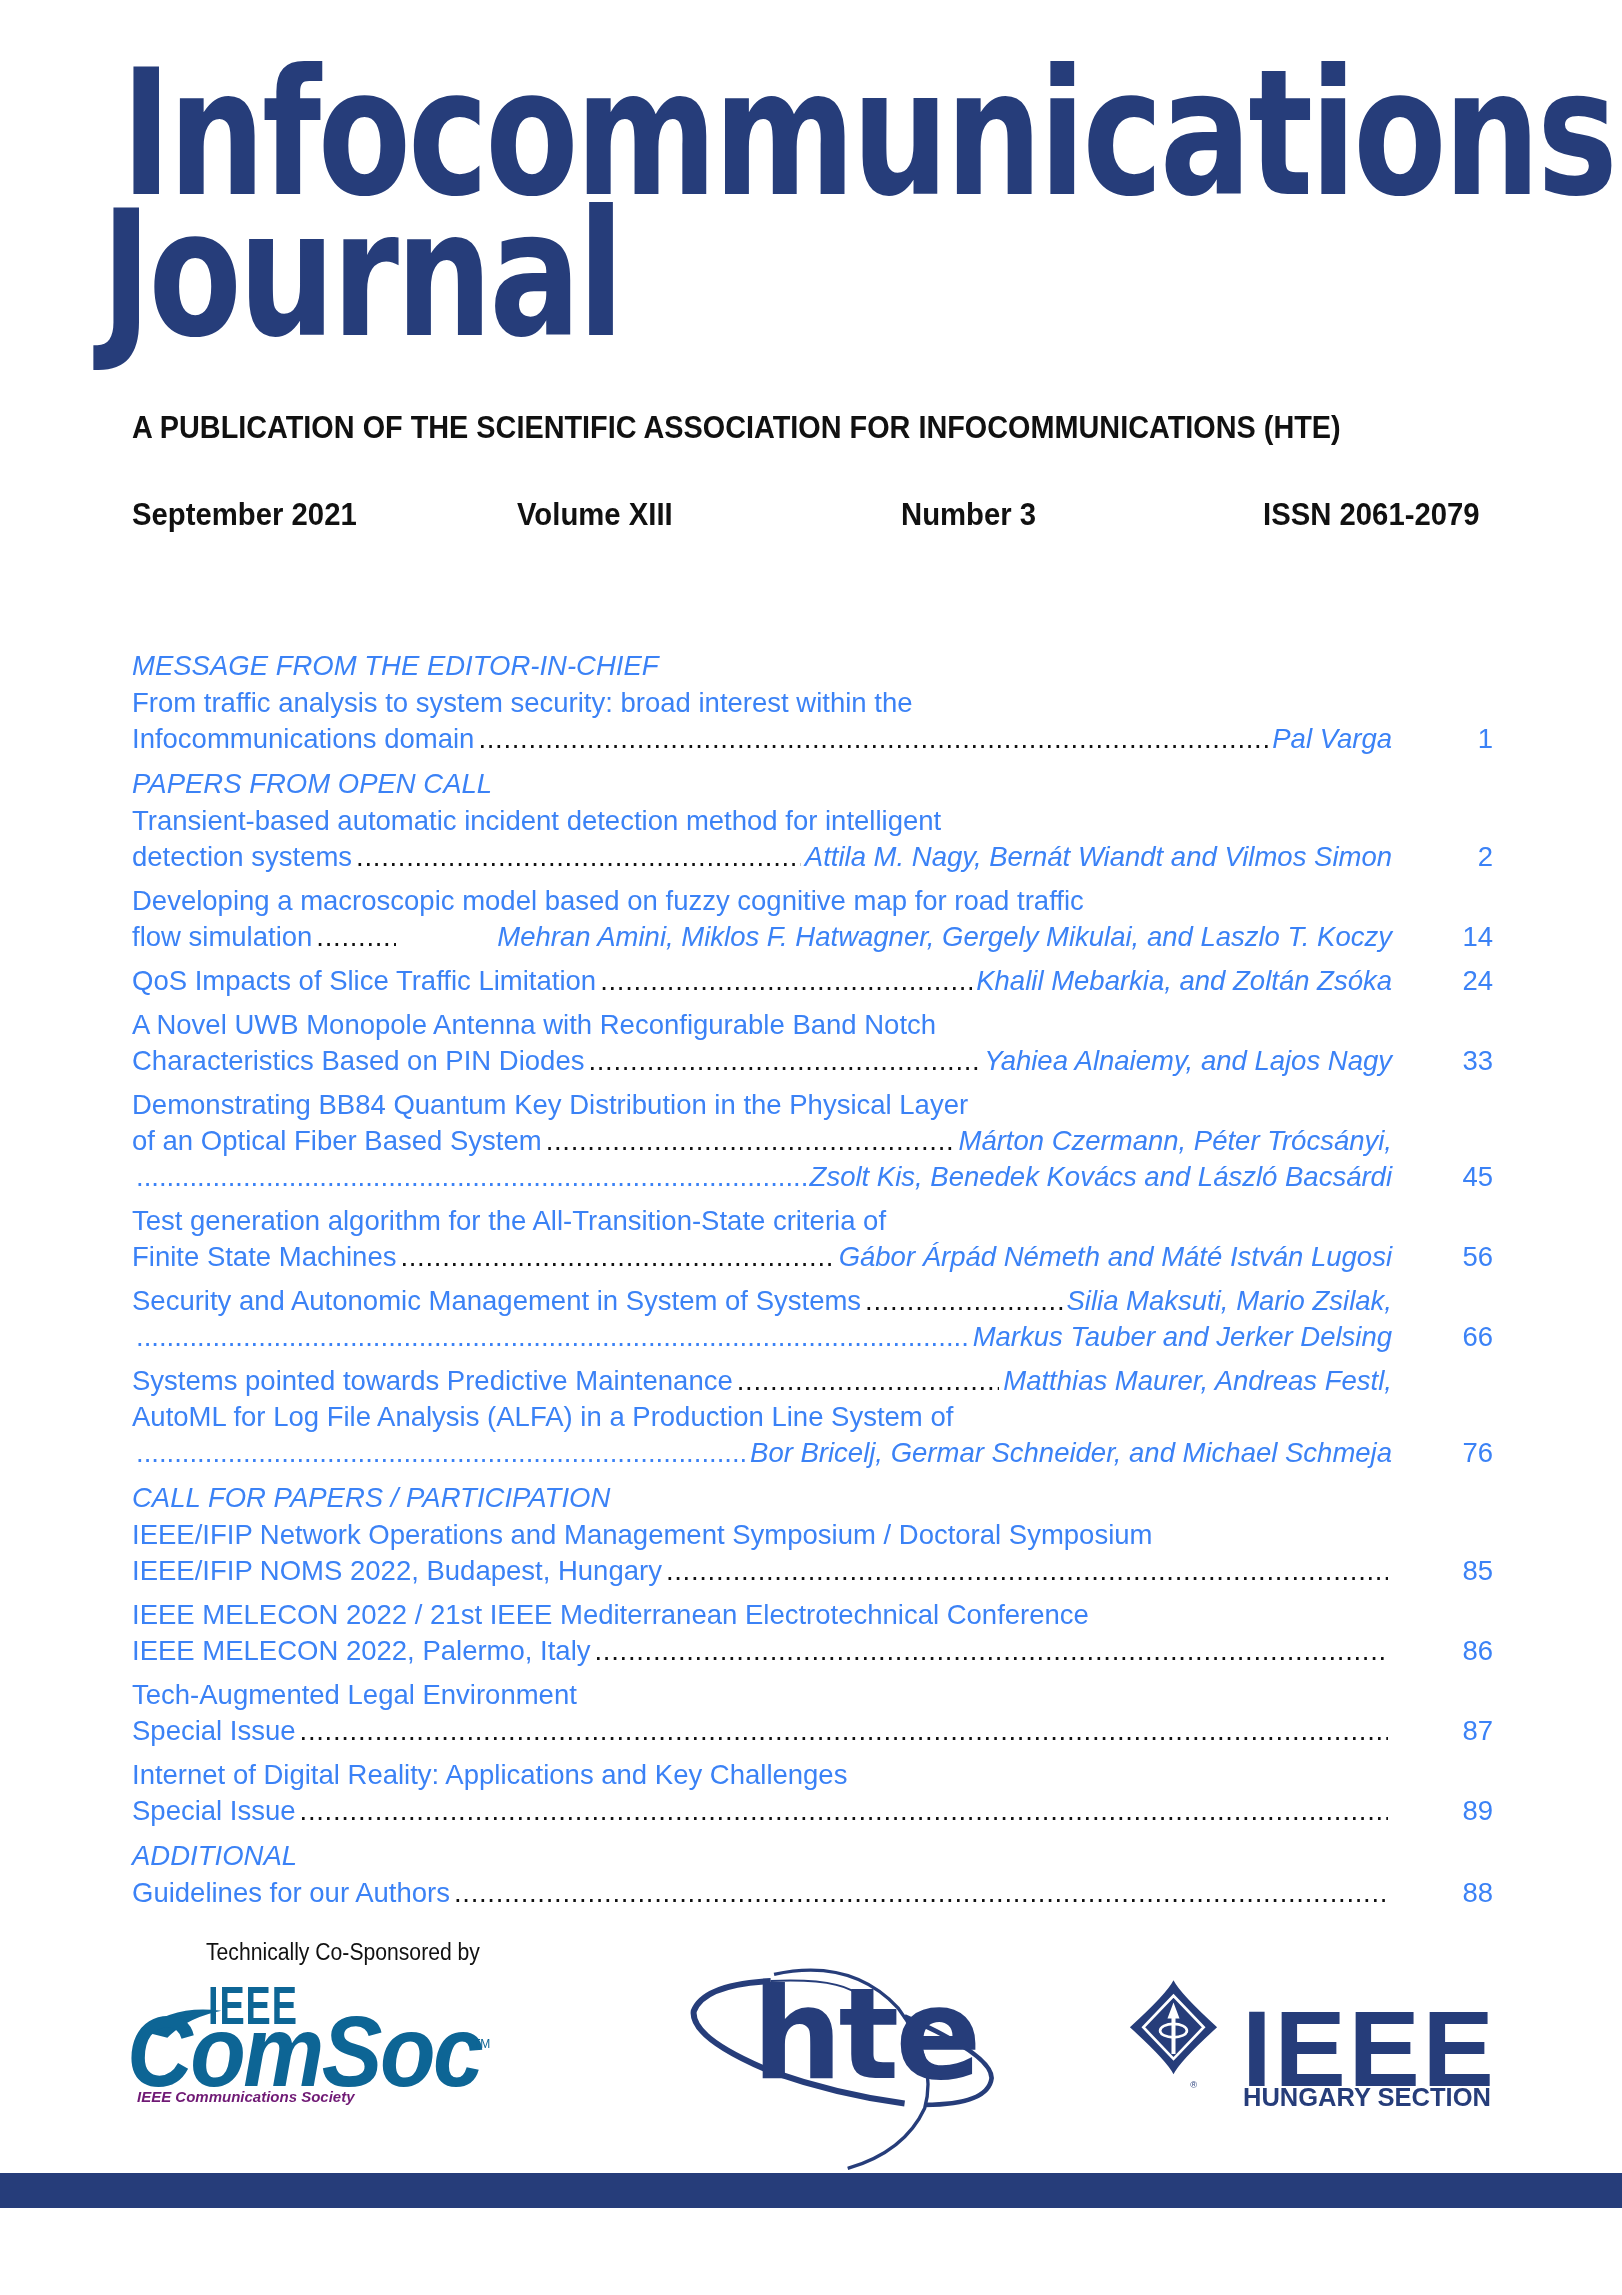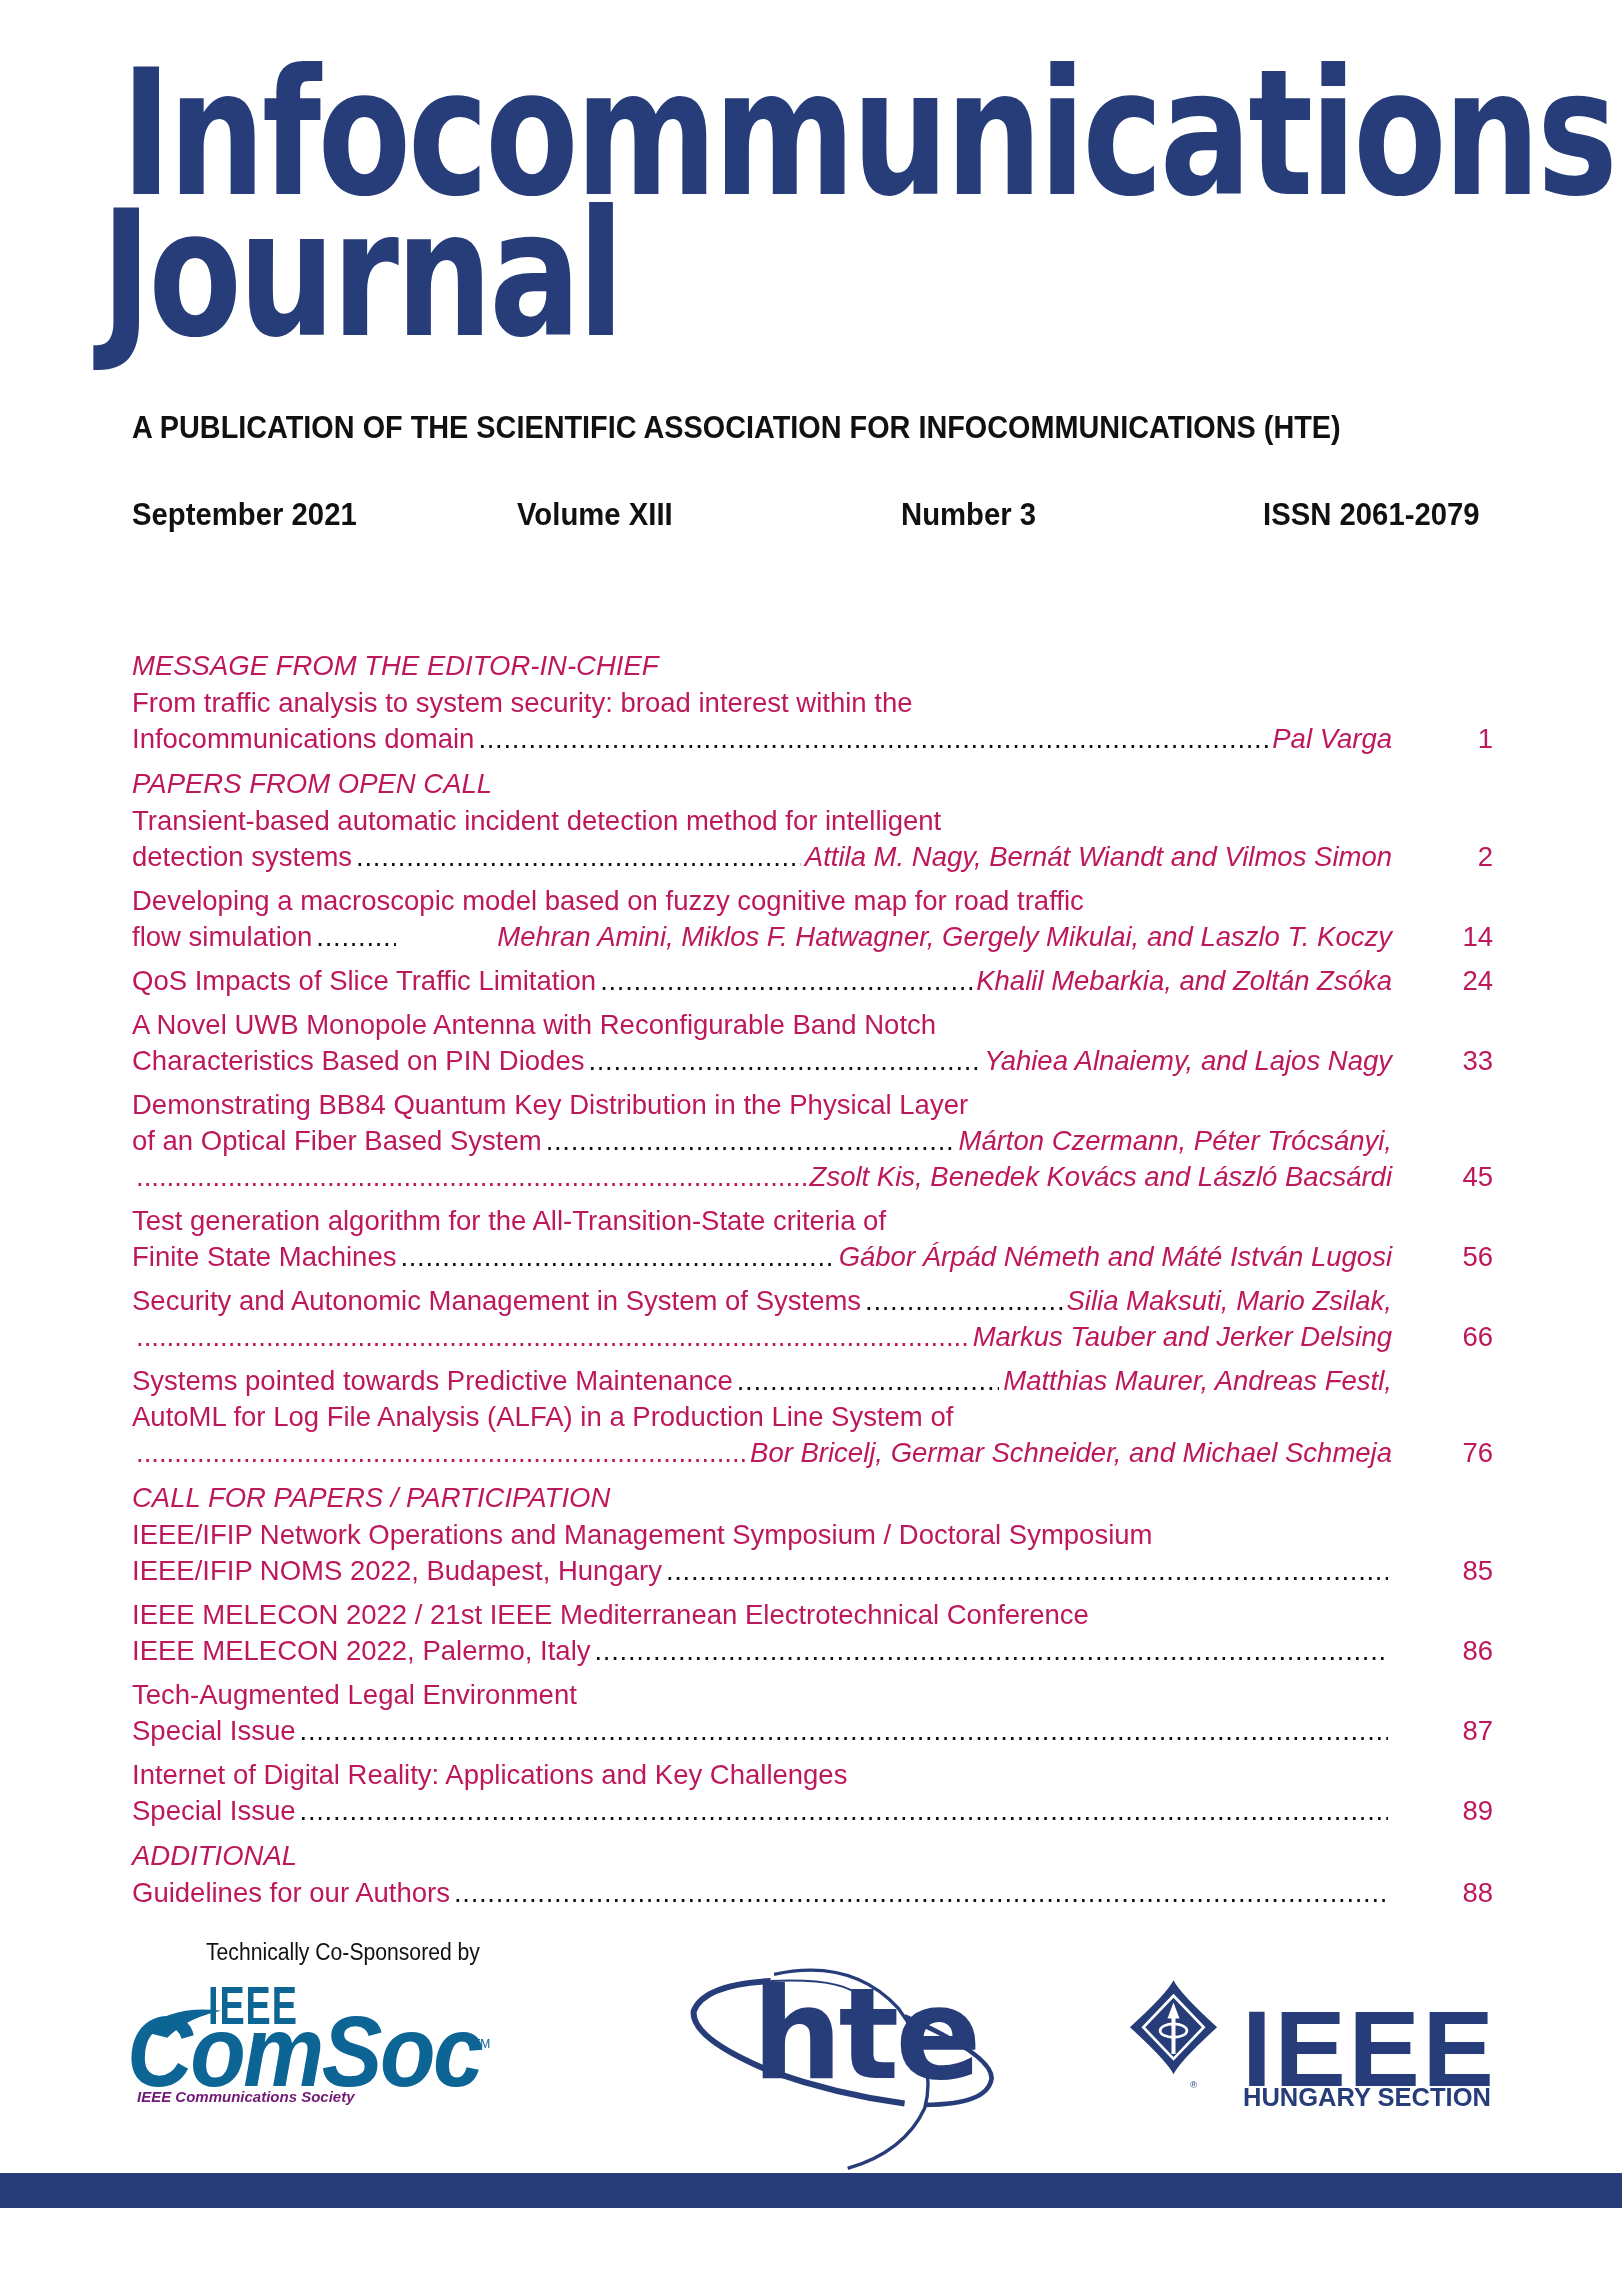--- a/index.html
+++ b/index.html
@@ -13,21 +13,21 @@
           transform-origin:left top; }
   .mast1 { top:47px; font-size:174px; transform:scaleX(0.78) scaleY(1.0); }
   .mast2 { top:188px; left:101px; font-size:174px; transform:scaleX(0.78); }
 
   .pub { position:absolute; left:132px; top:410px; font-size:31px; font-weight:bold;
          transform:scaleX(0.93); transform-origin:left top; white-space:nowrap; color:#111; }
   .meta { position:absolute; top:496px; font-size:31.5px; font-weight:bold; white-space:nowrap;
           transform:scaleX(0.93); transform-origin:left top; color:#111; }
 
   
-  .toc { position:absolute; left:132px; width:1361px; top:643px; font-size:27.5px; color:#be185d; }
+  .toc { position:absolute; left:132px; width:1361px; top:643px; font-size:27.5px; color:#3b82f6; }
   .sec { font-style:italic; height:38px; line-height:38px; margin-top:4px; }
   .entry { margin-bottom:8px; }
   .line { display:flex; align-items:baseline; height:36px; line-height:36px; white-space:nowrap; }
   .title-part { flex:0 0 auto; }
   .dots { flex:1 1 auto; overflow:hidden; margin:0 4px; color:#111; letter-spacing:0.7px; }
   .dots::after { content:"..................................................................................................................................................................................................................................................................................................."; }
   .authors { flex:0 0 auto; font-style:italic; }
   .page { flex:0 0 101px; text-align:right; }
   .page.empty { flex:0 0 101px; }
   .dotsonly { flex:1 1 auto; overflow:hidden; margin:0 4px; }

